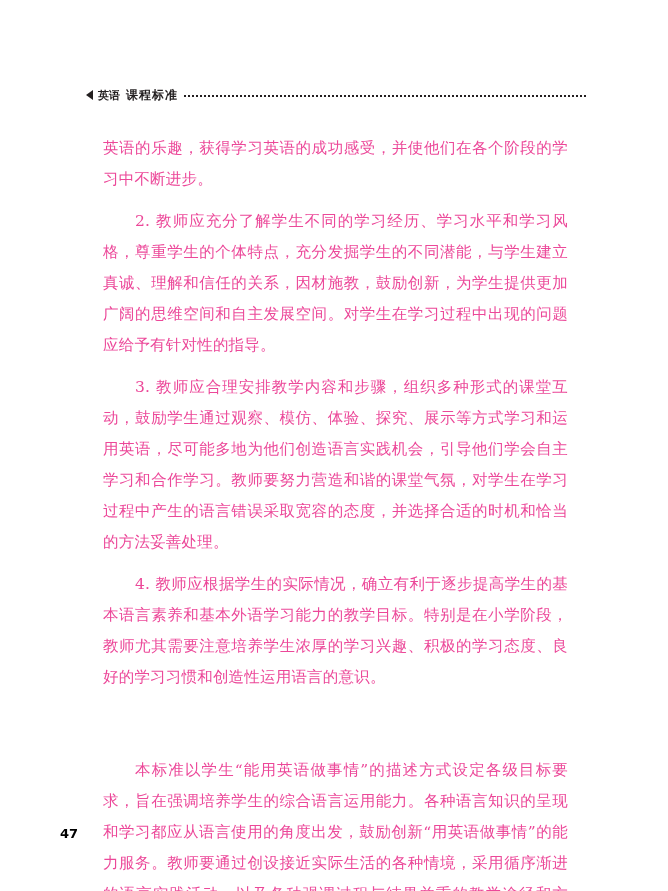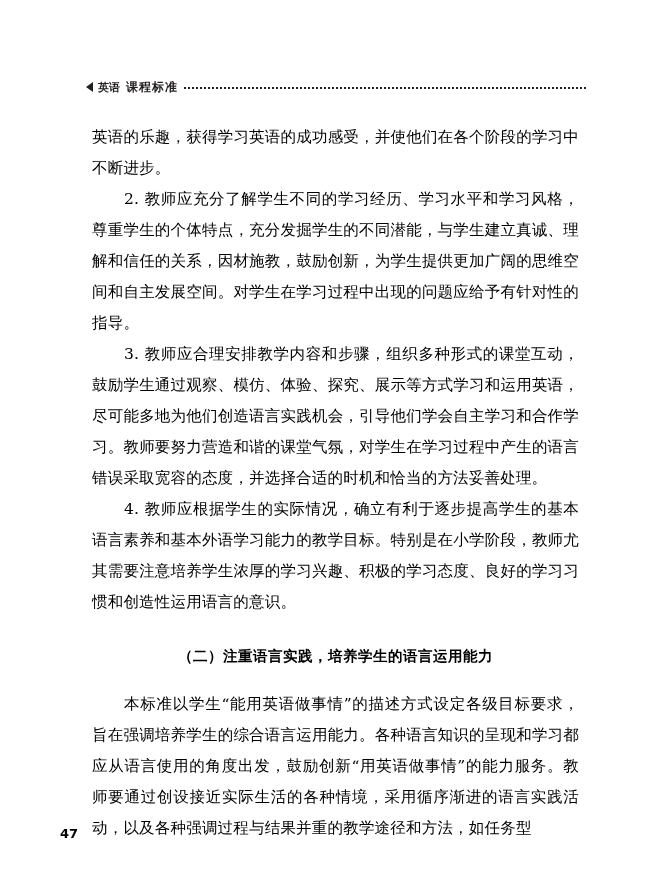--- a/index.html
+++ b/index.html
@@ -19,21 +19,21 @@
     position: absolute;
     left: 0; top: 0;
     width: 668px;
     height: 891px;
   }
 
   
   .header {
     position: absolute;
     left: 86px;
-    top: 76px;
+    top: 84px;
     width: 500px;
     height: 22px;
     display: flex;
     align-items: center;
   }
   .header-tri {
     width: 0; height: 0;
     border-top: 5px solid transparent;
     border-bottom: 5px solid transparent;
     border-right: 7px solid #231f20;
@@ -66,27 +66,27 @@
   }
 
   
   .content {
     position: absolute;
     left: 92px;
     top: 122px;
     width: 487px;
   }
   p.para {
-    margin: 0;
+    margin: 11px;
     font-family: "DejaVu Serif", serif;
     font-size: 15.5px;
     line-height: 31px;
     text-align: justify;
     text-justify: inter-ideograph;
-    color: #000000;
+    color: #ec4899;
     letter-spacing: 0.2px;
   }
   p.indent {
     text-indent: 32px;
   }
   .sub-head {
     margin: 0;
     font-family: "DejaVu Serif", serif;
     font-size: 14.5px;
     font-weight: bold;
@@ -125,21 +125,20 @@
     <p class="para">英语的乐趣，获得学习英语的成功感受，并使他们在各个阶段的学习中不断进步。</p>
 
     <p class="para indent">2. 教师应充分了解学生不同的学习经历、学习水平和学习风格，尊重学生的个体特点，充分发掘学生的不同潜能，与学生建立真诚、理解和信任的关系，因材施教，鼓励创新，为学生提供更加广阔的思维空间和自主发展空间。对学生在学习过程中出现的问题应给予有针对性的指导。</p>
 
     <p class="para indent">3. 教师应合理安排教学内容和步骤，组织多种形式的课堂互动，鼓励学生通过观察、模仿、体验、探究、展示等方式学习和运用英语，尽可能多地为他们创造语言实践机会，引导他们学会自主学习和合作学习。教师要努力营造和谐的课堂气氛，对学生在学习过程中产生的语言错误采取宽容的态度，并选择合适的时机和恰当的方法妥善处理。</p>
 
     <p class="para indent">4. 教师应根据学生的实际情况，确立有利于逐步提高学生的基本语言素养和基本外语学习能力的教学目标。特别是在小学阶段，教师尤其需要注意培养学生浓厚的学习兴趣、积极的学习态度、良好的学习习惯和创造性运用语言的意识。</p>
 
     <div class="gap-head-top"></div>
 
-    <p class="sub-head">（二）注重语言实践，培养学生的语言运用能力</p>
 
     <div class="gap-head-bottom"></div>
 
     <p class="para indent">本标准以学生“能用英语做事情”的描述方式设定各级目标要求，旨在强调培养学生的综合语言运用能力。各种语言知识的呈现和学习都应从语言使用的角度出发，鼓励创新“用英语做事情”的能力服务。教师要通过创设接近实际生活的各种情境，采用循序渐进的语言实践活动，以及各种强调过程与结果并重的教学途径和方法，如任务型</p>
 
   </div>
 
   <div class="page-number">47</div>
 
 </div>

